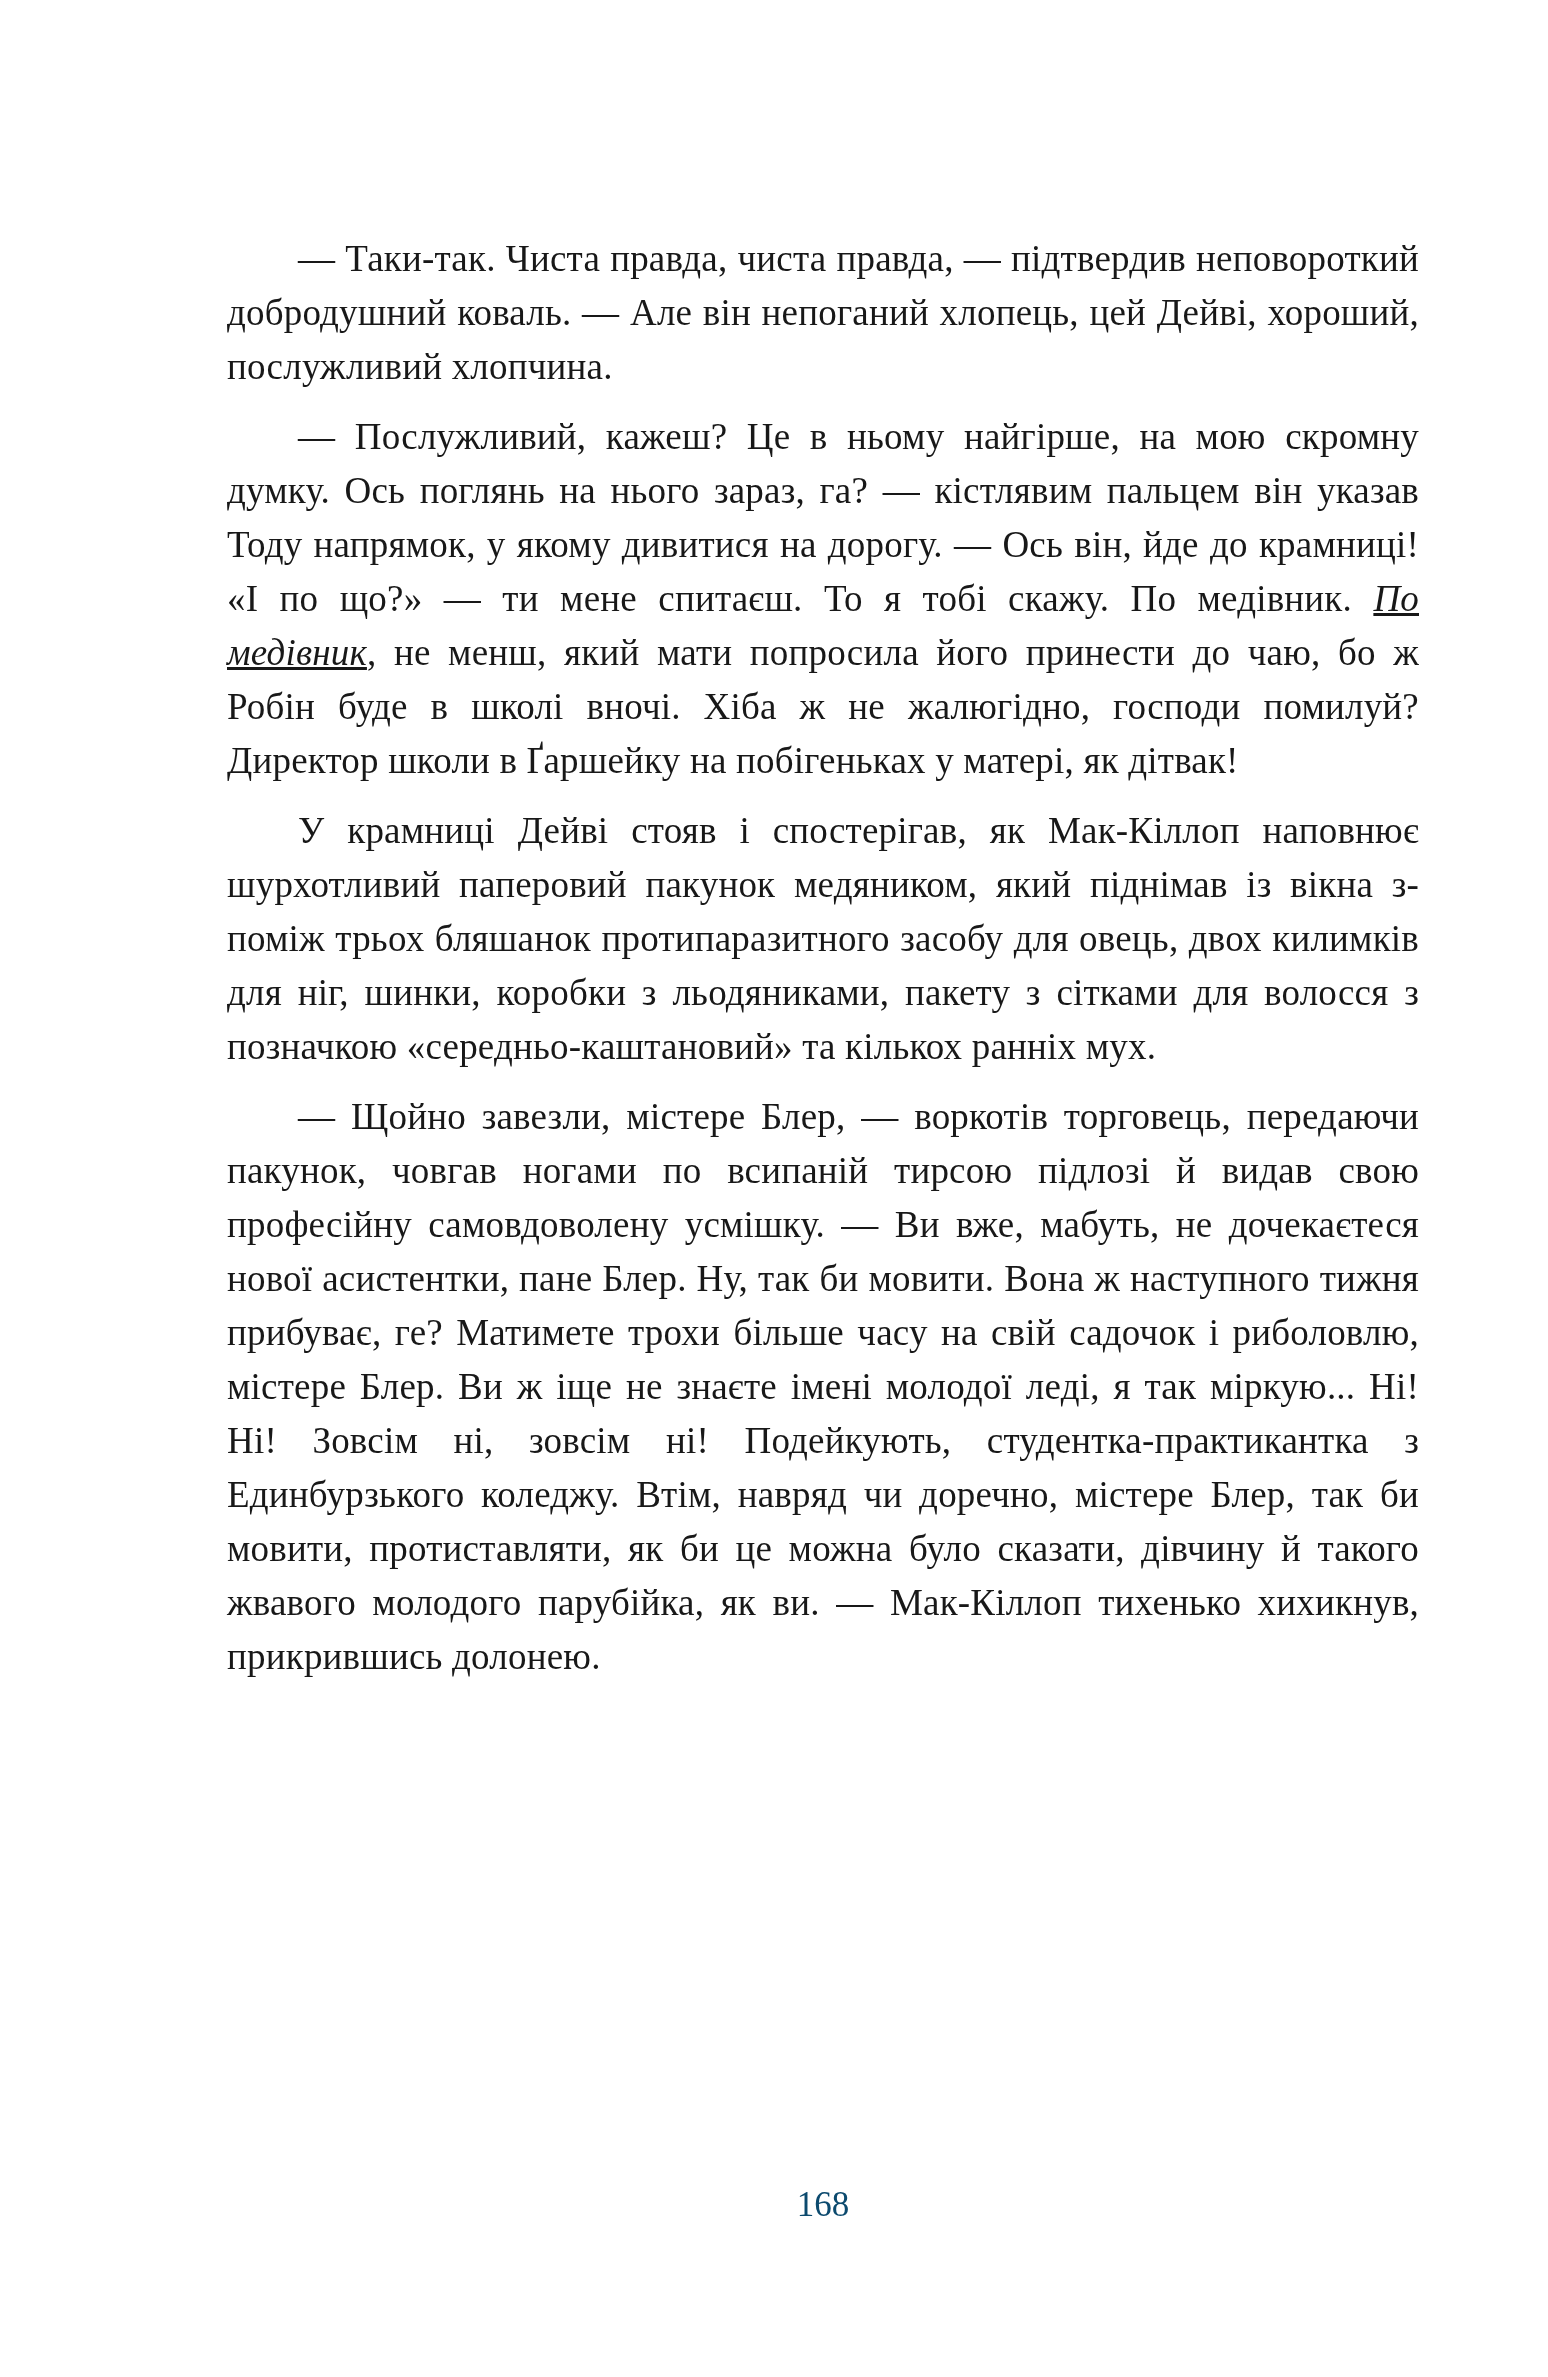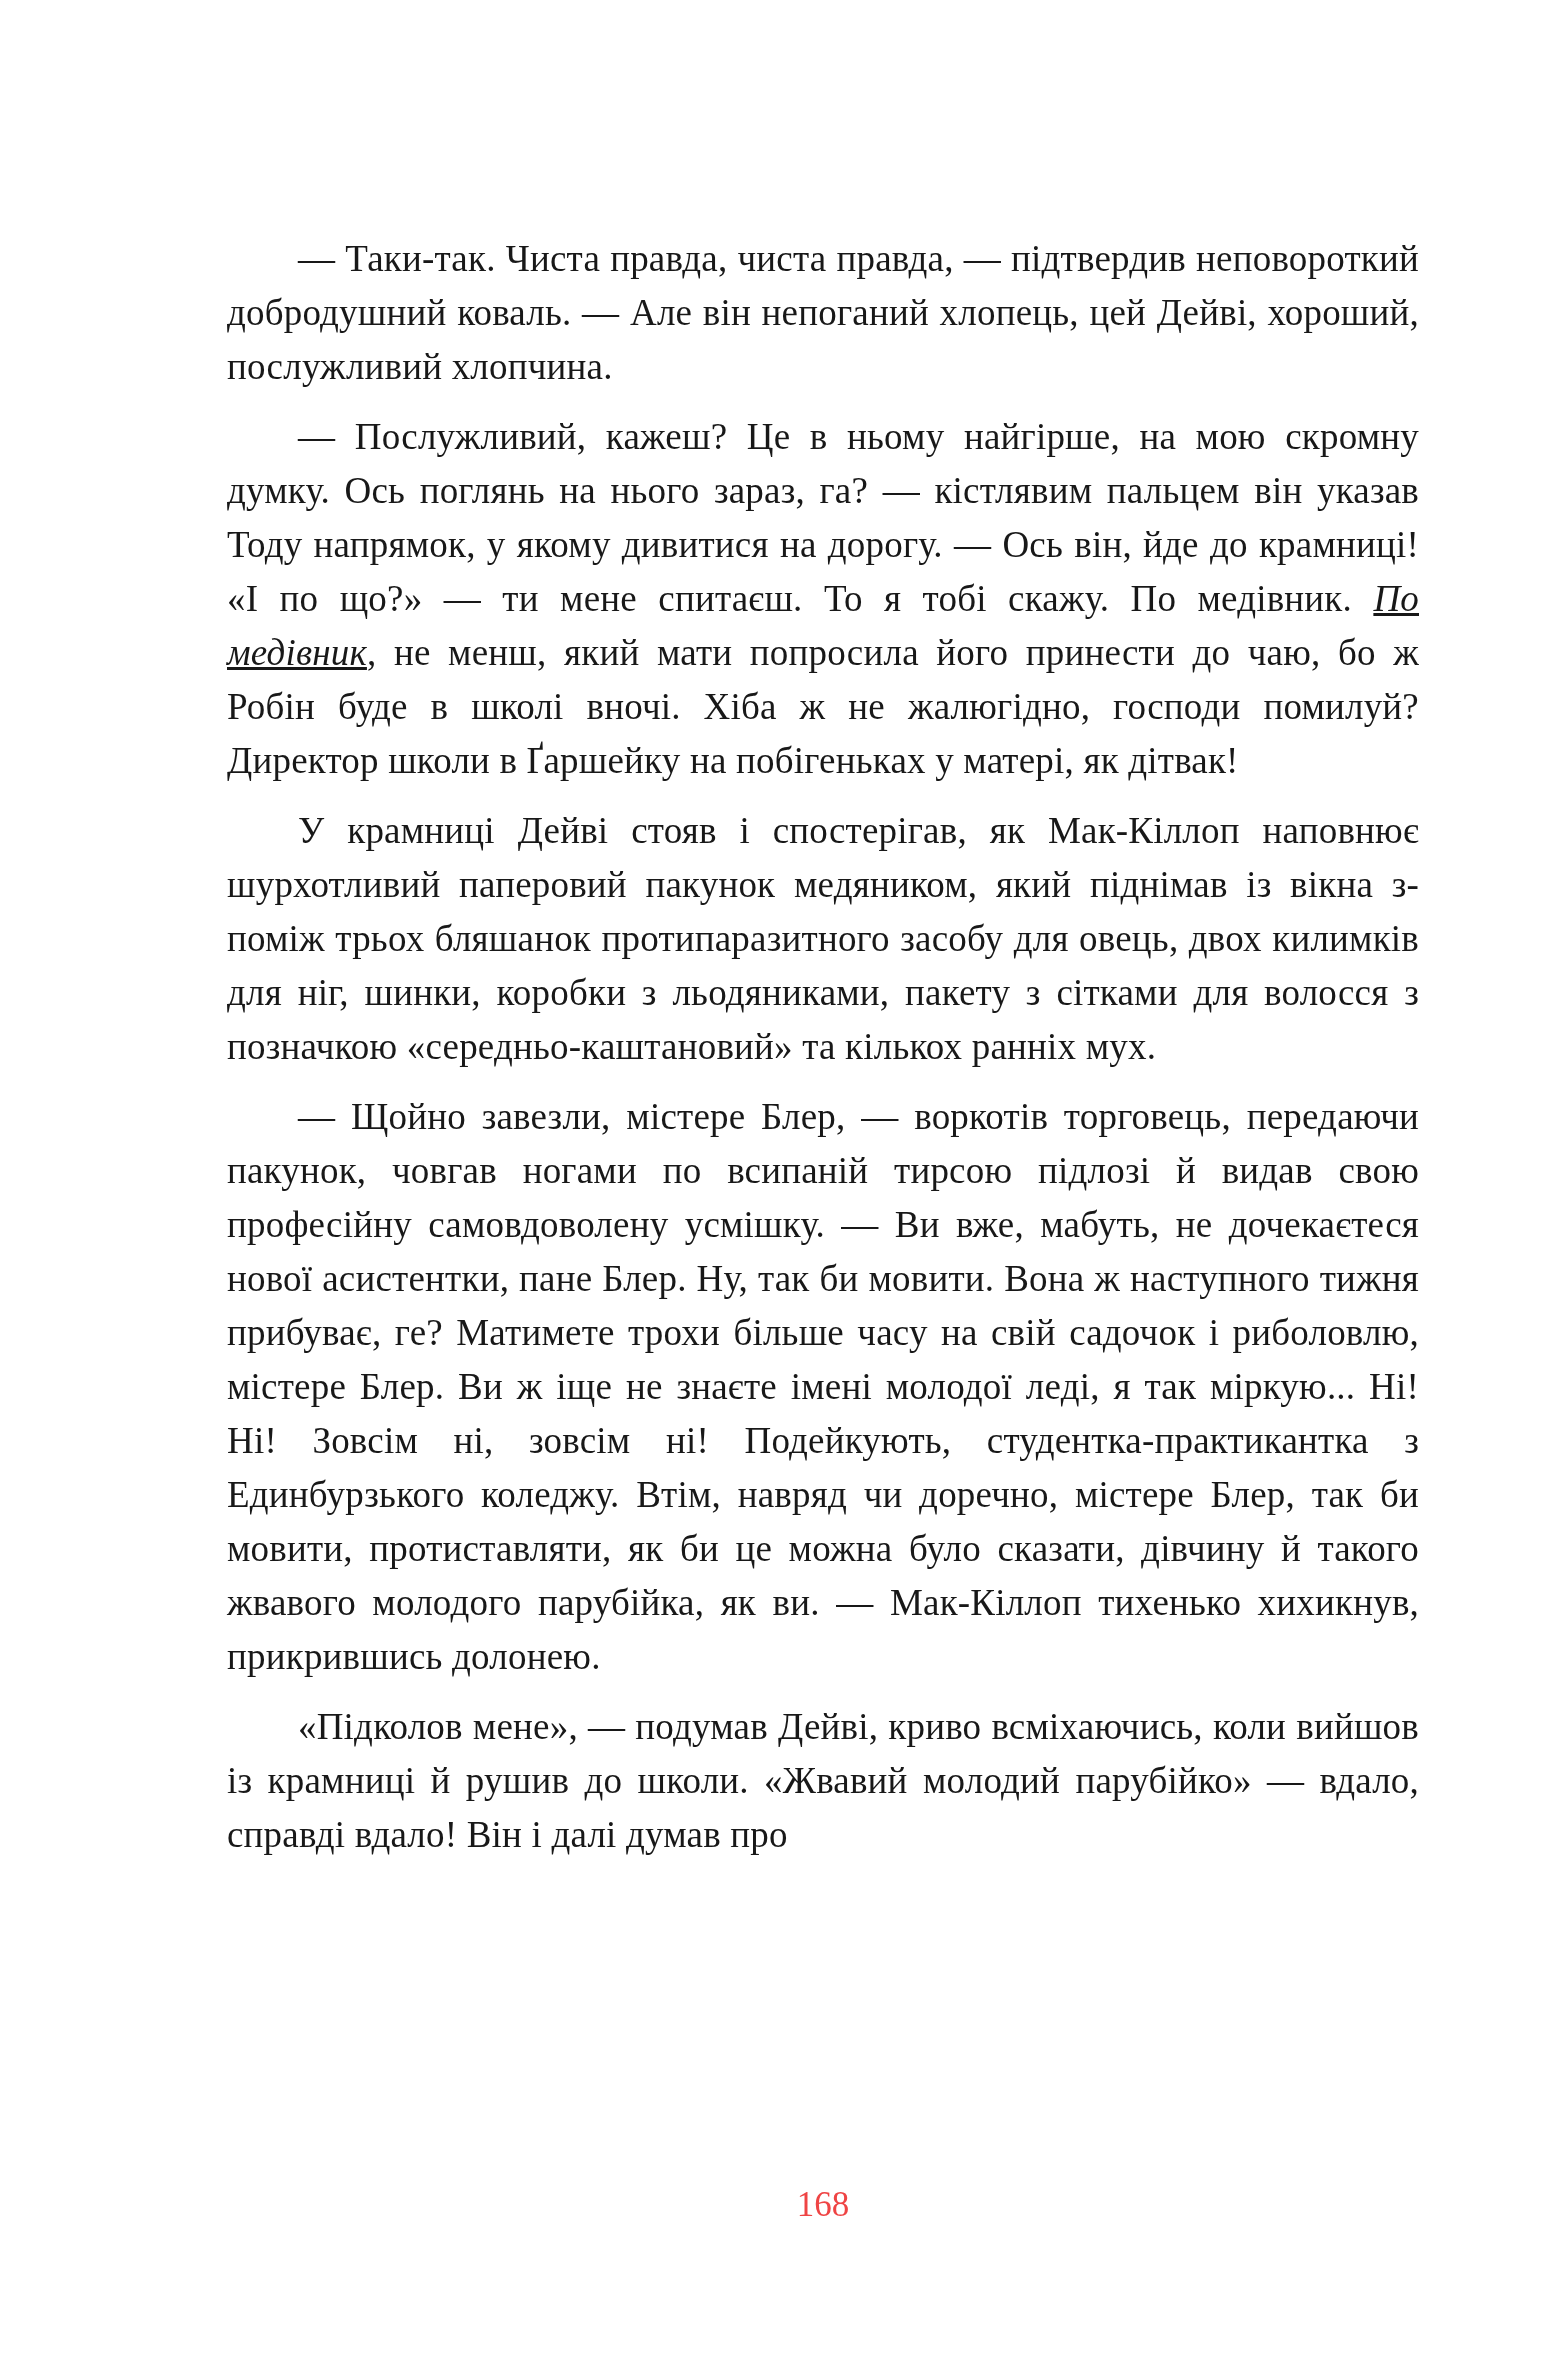--- a/index.html
+++ b/index.html
@@ -37,29 +37,28 @@
     text-decoration: underline;
   }
   .page-number {
     position: absolute;
     left: 211px;
     width: 1224px;
     top: 2187px;
     text-align: center;
     font-size: 35px;
     line-height: 1;
-    color: #ef4444;
+    color: #0c4a6e;
   }
 </style>
 </head>
 <body>
 
 <div class="book-page">
   <div class="page-text">
       <p><span>— Таки-так. Чиста правда, чиста правда, — підтвердив неповороткий добродушний коваль. — Але він непоганий хлопець, цей Дейві, хороший, послужливий хлопчина.</span></p>
       <p><span>— Послужливий, кажеш? Це в ньому найгірше, на мою скромну думку. Ось поглянь на нього зараз, га? — кістлявим пальцем він указав Тоду напрямок, у якому дивитися на дорогу. — Ось він, йде до крамниці! «І по що?» — ти мене спитаєш. То я тобі скажу. По медівник. </span><em>По медівник</em><span>, не менш, який мати попросила його принести до чаю, бо ж Робін буде в школі вночі. Хіба ж не жалюгідно, господи помилуй? Директор школи в Ґаршейку на побігеньках у матері, як дітвак!</span></p>
       <p><span>У крамниці Дейві стояв і спостерігав, як Мак-Кіллоп наповнює шурхотливий паперовий пакунок медяником, який піднімав із вікна з-поміж трьох бляшанок протипаразитного засобу для овець, двох килимків для ніг, шинки, коробки з льодяниками, пакету з сітками для волосся з позначкою «середньо-каштановий» та кількох ранніх мух.</span></p>
       <p><span>— Щойно завезли, містере Блер, — воркотів торговець, передаючи пакунок, човгав ногами по всипаній тирсою підлозі й видав свою професійну самовдоволену усмішку. — Ви вже, мабуть, не дочекаєтеся нової асистентки, пане Блер. Ну, так би мовити. Вона ж наступного тижня прибуває, ге? Матимете трохи більше часу на свій садочок і риболовлю, містере Блер. Ви ж іще не знаєте імені молодої леді, я так міркую... Ні! Ні! Зовсім ні, зовсім ні! Подейкують, студентка-практикантка з Единбурзького коледжу. Втім, навряд чи доречно, містере Блер, так би мовити, протиставляти, як би це можна було сказати, дівчину й такого жвавого молодого парубійка, як ви. — Мак-Кіллоп тихенько хихикнув, прикрившись долонею.</span></p>
-      <p><span>«Підколов мене», — подумав Дейві, криво всміхаючись, коли вийшов із крамниці й рушив до школи. «Жвавий молодий парубійко» — вдало, справді вдало! Він і далі думав про</span></p>
     </div>
   <div class="page-number">168</div>
 </div>
 
 
 </body></html>

